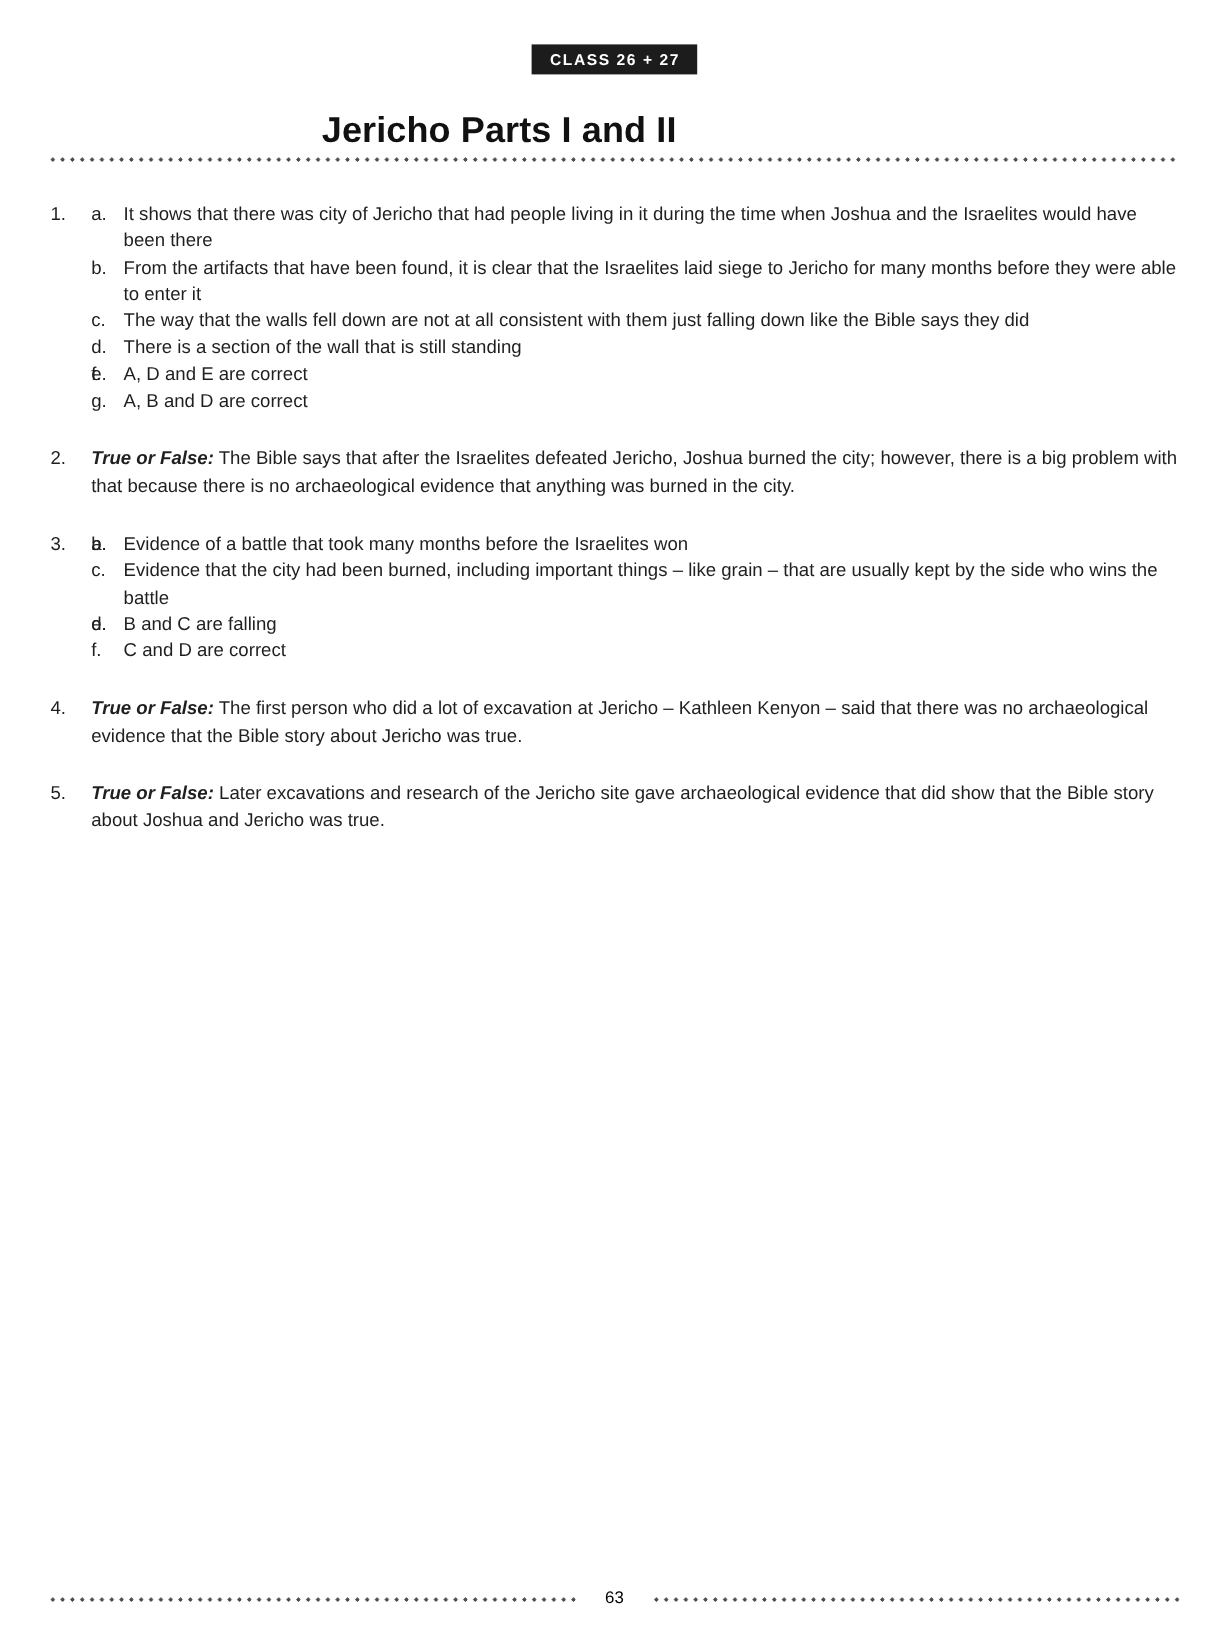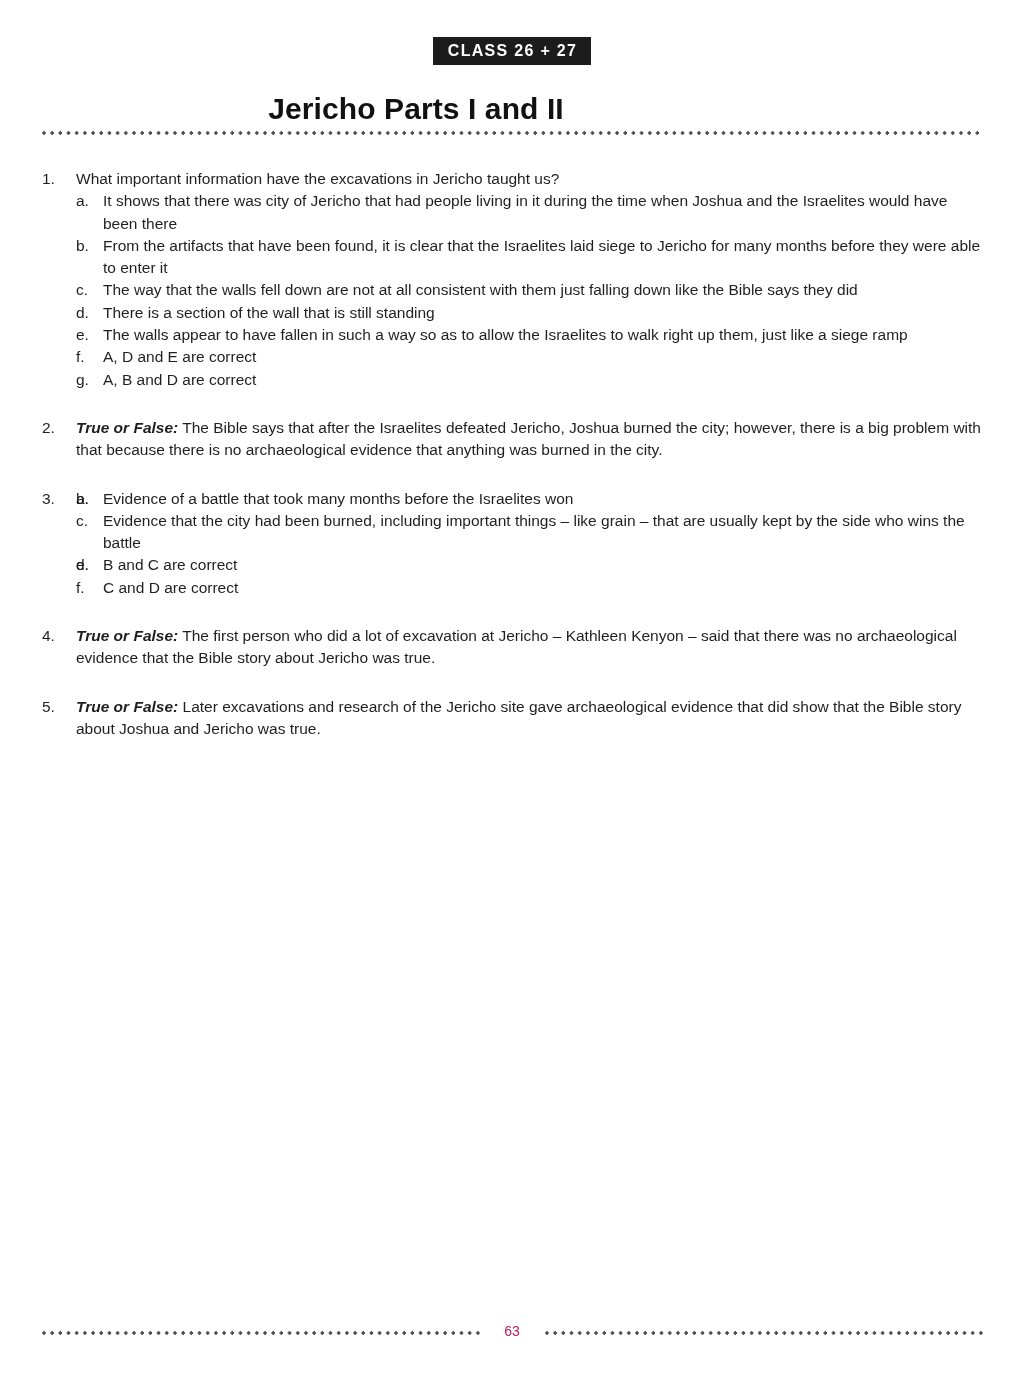--- a/index.html
+++ b/index.html
@@ -28,21 +28,21 @@
     position: absolute;
     top: 37px;
     left: 0;
     width: 1024px;
     text-align: center;
   }
   .class-badge {
     display: inline-block;
     background: #1c1c1c;
     color: #ffffff;
-    font-size: 16px;
+    font-size: 13px;
     font-weight: bold;
     letter-spacing: 1.3px;
     padding: 6px 14px 6px 15px;
     line-height: 1;
   }
 
   
   .title {
     position: absolute;
     top: 92px;
@@ -80,21 +80,21 @@
   }
 
   
   .page-number {
     position: absolute;
     top: 1323px;
     left: 480px;
     width: 64px;
     text-align: center;
     font-size: 14px;
-    color: #be185d;
+    color: #000000;
   }
 
   
   .content {
     position: absolute;
     top: 168px;
     left: 42px;
     width: 942px;
   }
   .question {
@@ -152,42 +152,42 @@
   <div class="badge-row">
     <span class="class-badge">CLASS 26 + 27</span>
   </div>
 
   <div class="title">Jericho Parts I and II</div>
 
   <div class="dotted-rule rule-top"></div>
 
   <div class="content">
       <div class="question">
-        <div class="q-line"><span class="q-num">1.</span><span>What important information have the excavations in Jericho taught us?</span></div>
+        <div class="q-line"><span class="q-num">1.</span></div>
         <ul class="options">
           <li class="option"><span class="opt-letter">a.</span><span>It shows that there was city of Jericho that had people living in it during the time when Joshua and the Israelites would have been there</span></li>
           <li class="option"><span class="opt-letter">b.</span><span>From the artifacts that have been found, it is clear that the Israelites laid siege to Jericho for many months before they were able to enter it</span></li>
           <li class="option"><span class="opt-letter">c.</span><span>The way that the walls fell down are not at all consistent with them just falling down like the Bible says they did</span></li>
           <li class="option"><span class="opt-letter">d.</span><span>There is a section of the wall that is still standing</span></li>
-          <li class="option"><span class="opt-letter">e.</span><span>The walls appear to have fallen in such a way so as to allow the Israelites to walk right up them, just like a siege ramp</span></li>
+          <li class="option"><span class="opt-letter">e.</span></li>
           <li class="option"><span class="opt-letter">f.</span><span>A, D and E are correct</span></li>
           <li class="option"><span class="opt-letter">g.</span><span>A, B and D are correct</span></li>
         </ul>
       </div>
       <div class="question">
         <div class="q-line"><span class="q-num">2.</span><span class="tf">True or False:</span> <span>The Bible says that after the Israelites defeated Jericho, Joshua burned the city; however, there is a big problem with that because there is no archaeological evidence that anything was burned in the city.</span></div>
       </div>
       <div class="question">
         <div class="q-line"><span class="q-num">3.</span></div>
         <ul class="options">
           <li class="option"><span class="opt-letter">a.</span></li>
           <li class="option"><span class="opt-letter">b.</span><span>Evidence of a battle that took many months before the Israelites won</span></li>
           <li class="option"><span class="opt-letter">c.</span><span>Evidence that the city had been burned, including important things – like grain – that are usually kept by the side who wins the battle</span></li>
           <li class="option"><span class="opt-letter">d.</span></li>
-          <li class="option"><span class="opt-letter">e.</span><span>B and C are correct</span></li>
+          <li class="option"><span class="opt-letter">e.</span><span>B and C are falling</span></li>
           <li class="option"><span class="opt-letter">f.</span><span>C and D are correct</span></li>
         </ul>
       </div>
       <div class="question">
         <div class="q-line"><span class="q-num">4.</span><span class="tf">True or False:</span> <span>The first person who did a lot of excavation at Jericho – Kathleen Kenyon – said that there was no archaeological evidence that the Bible story about Jericho was true.</span></div>
       </div>
       <div class="question">
         <div class="q-line"><span class="q-num">5.</span><span class="tf">True or False:</span> <span>Later excavations and research of the Jericho site gave archaeological evidence that did show that the Bible story about Joshua and Jericho was true.</span></div>
       </div>
     </div>

